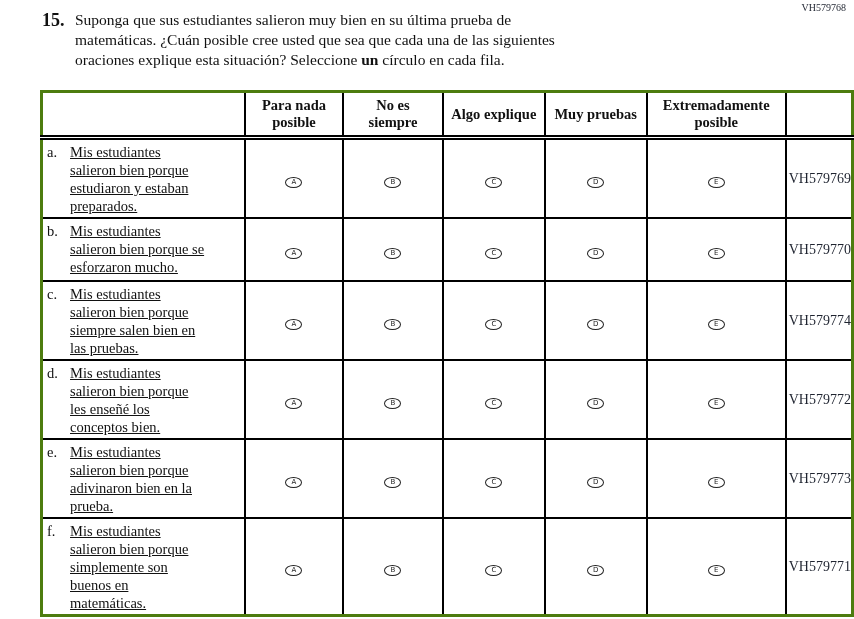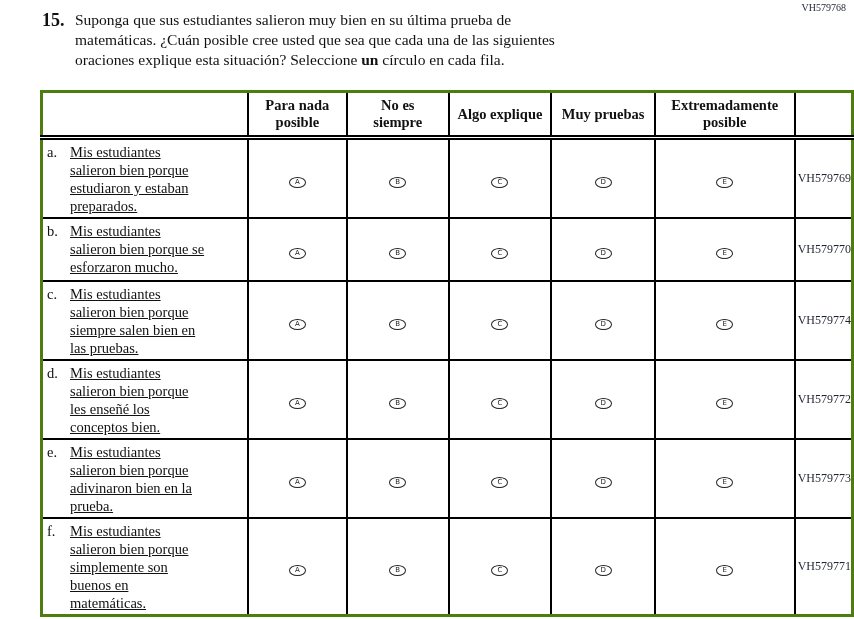--- a/index.html
+++ b/index.html
@@ -66,22 +66,22 @@
   .bubble {
     display: inline-flex; align-items: center; justify-content: center;
     width: 17px; height: 11px;
     border: 1px solid #222; border-radius: 50%;
     font-family: "DejaVu Sans", sans-serif;
     font-size: 7px; line-height: 1; color: #222;
     cursor: pointer; background: #fff;
   }
 
   td.code {
-    vertical-align: middle; text-align: right;
-    font-size: 12px; color: #1f2430; padding-left: 2px;
+    vertical-align: middle; text-align: left;
+    font-size: 14px; color: #1f2430; padding-left: 2px;
     letter-spacing: 0px; overflow: hidden;
   }
 </style>
 </head>
 <body>
 
 <div class="top-code">VH579768</div>
 
 <div class="question">
   <div class="qnum">15.</div>

